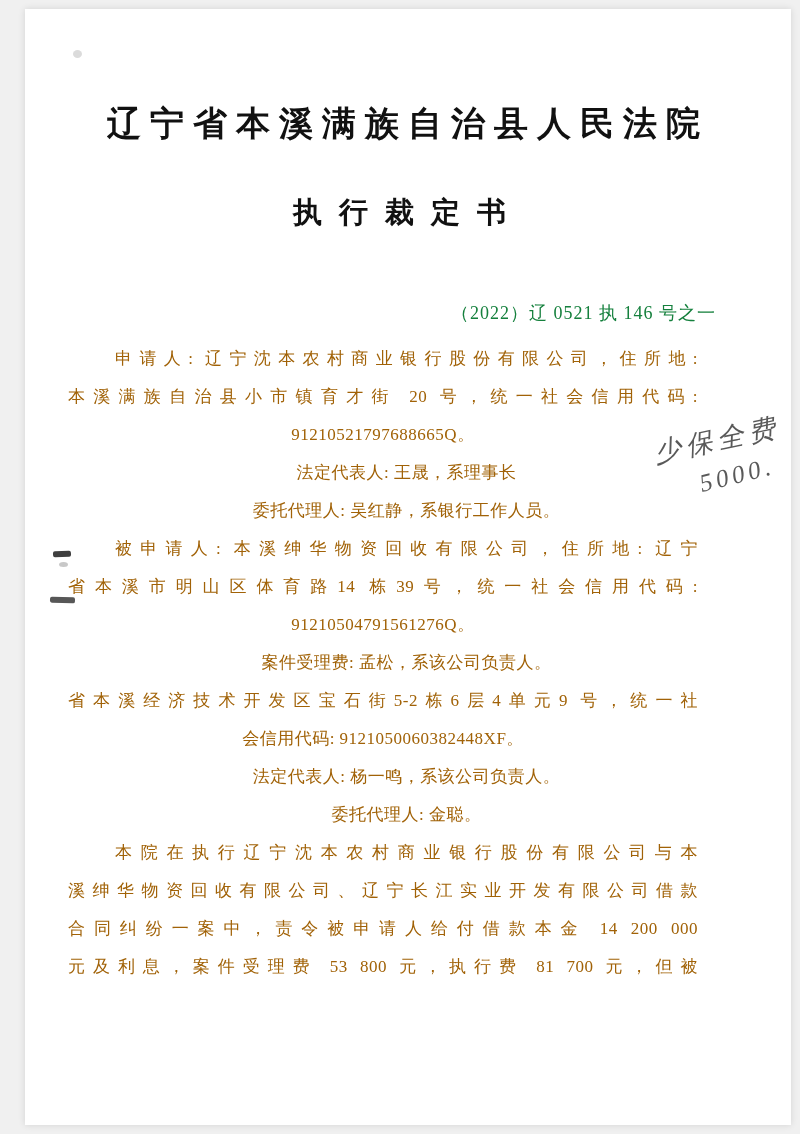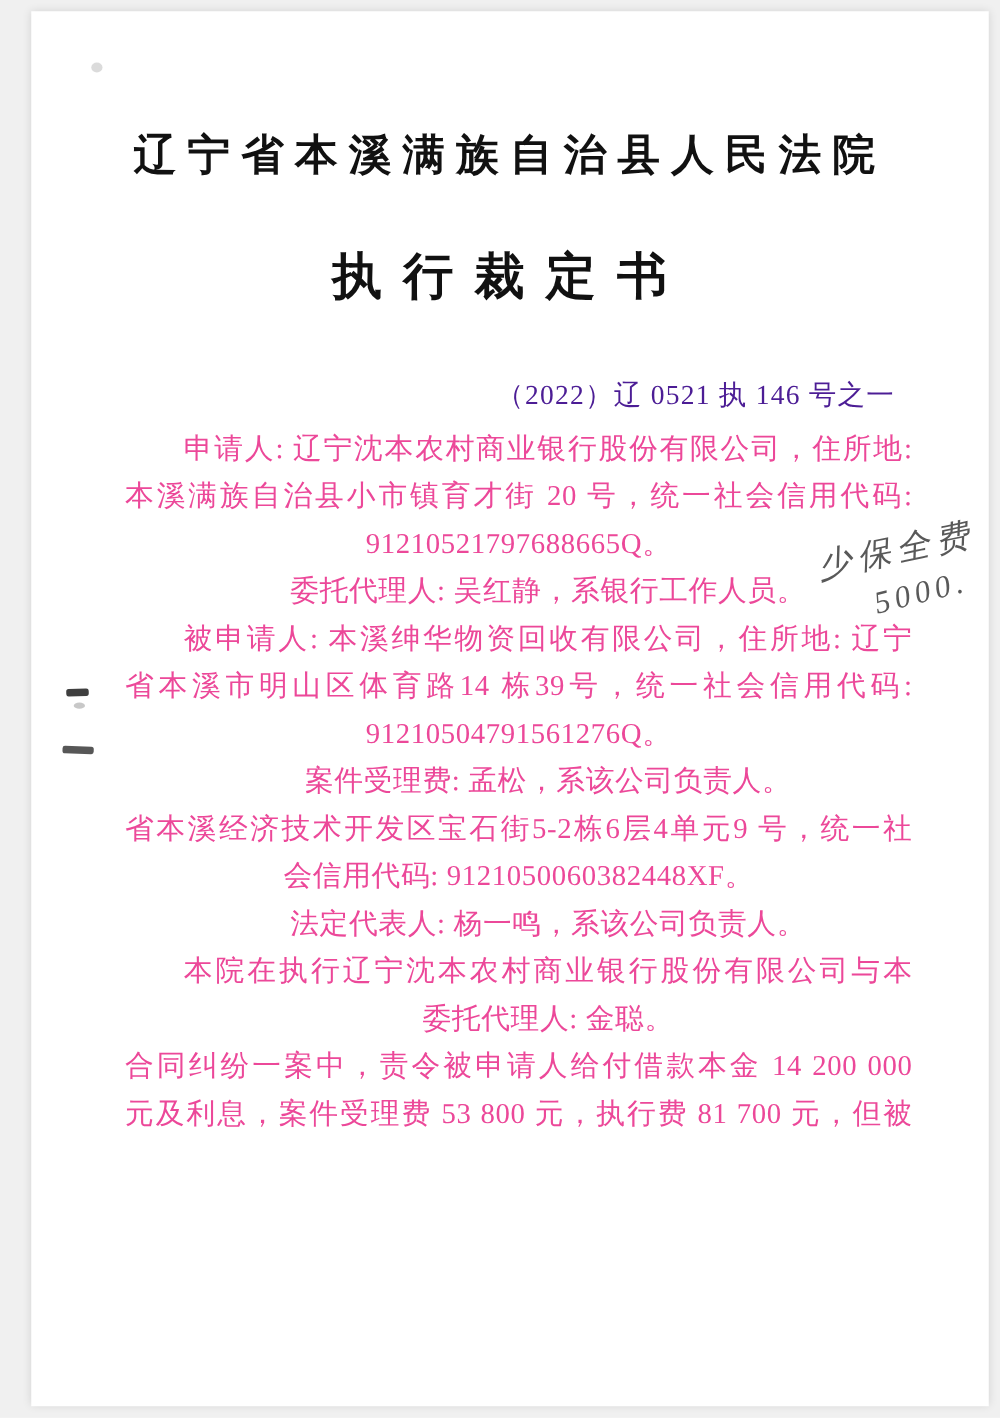--- a/index.html
+++ b/index.html
@@ -39,44 +39,44 @@
     color: #111111;
     white-space: nowrap;
   }
   .doc-title {
     position: absolute;
     top: 184px;
     left: 0;
     width: 100%;
     margin: 0;
     text-align: center;
-    font-size: 40px;
+    font-size: 29px;
     font-weight: bold;
     letter-spacing: 17px;
     color: #111111;
     white-space: nowrap;
   }
   .case-no {
     position: absolute;
     top: 292px;
     right: 75px;
-    font-size: 22px;
+    font-size: 18px;
     letter-spacing: 1px;
-    color: #4c1d95;
+    color: #15803d;
     white-space: nowrap;
   }
   .body-text {
     position: absolute;
-    left: 75px;
+    left: 43px;
     top: 331px;
     width: 630px;
-    font-size: 23px;
+    font-size: 17px;
     line-height: 38px;
     letter-spacing: 0.5px;
-    color: #ec4899;
+    color: #a16207;
   }
   .ln { height: 38px; overflow: hidden; text-align: center; }
   .ln.indent { padding-left: 47px; }
   .ln.j { text-align: justify; text-align-last: justify; }
   .handwriting {
     position: absolute;
     color: #3d3d3d;
     font-family: cursive;
     font-style: italic;
   }
@@ -109,30 +109,32 @@
   <div class="paper">
 
     <h1 class="court-name">辽宁省本溪满族自治县人民法院</h1>
     <h2 class="doc-title">执行裁定书</h2>
     <div class="case-no">（2022）辽 0521 执 146 号之一</div>
 
     <div class="body-text">
       <div class="ln indent j">申请人: 辽宁沈本农村商业银行股份有限公司，住所地:</div>
       <div class="ln j">本溪满族自治县小市镇育才街 20 号，统一社会信用代码:</div>
       <div class="ln">91210521797688665Q。</div>
+      <div class="ln indent">法定代表人: 王晟，系理事长</div>
       <div class="ln indent">委托代理人: 吴红静，系银行工作人员。</div>
       <div class="ln indent j">被申请人: 本溪绅华物资回收有限公司，住所地: 辽宁</div>
       <div class="ln j">省本溪市明山区体育路14 栋39号，统一社会信用代码:</div>
       <div class="ln">91210504791561276Q。</div>
       <div class="ln indent">案件受理费: 孟松，系该公司负责人。</div>
       <div class="ln j">省本溪经济技术开发区宝石街5-2栋6层4单元9 号，统一社</div>
       <div class="ln">会信用代码: 9121050060382448XF。</div>
       <div class="ln indent">法定代表人: 杨一鸣，系该公司负责人。</div>
+      <div class="ln indent">委托代理人: 金聪。</div>
       <div class="ln indent j">本院在执行辽宁沈本农村商业银行股份有限公司与本</div>
-      <div class="ln indent">委托代理人: 金聪。</div>
+      <div class="ln j">溪绅华物资回收有限公司、辽宁长江实业开发有限公司借款</div>
       <div class="ln j">合同纠纷一案中，责令被申请人给付借款本金 14 200 000</div>
       <div class="ln j">元及利息，案件受理费 53 800 元，执行费 81 700 元，但被</div>
     </div>
 
     <div class="handwriting hw-note">少保全费</div>
     <div class="handwriting hw-amount">5000.</div>
 
     <div class="speck s1"></div>
     <div class="speck s2"></div>
     <div class="speck s3"></div>

